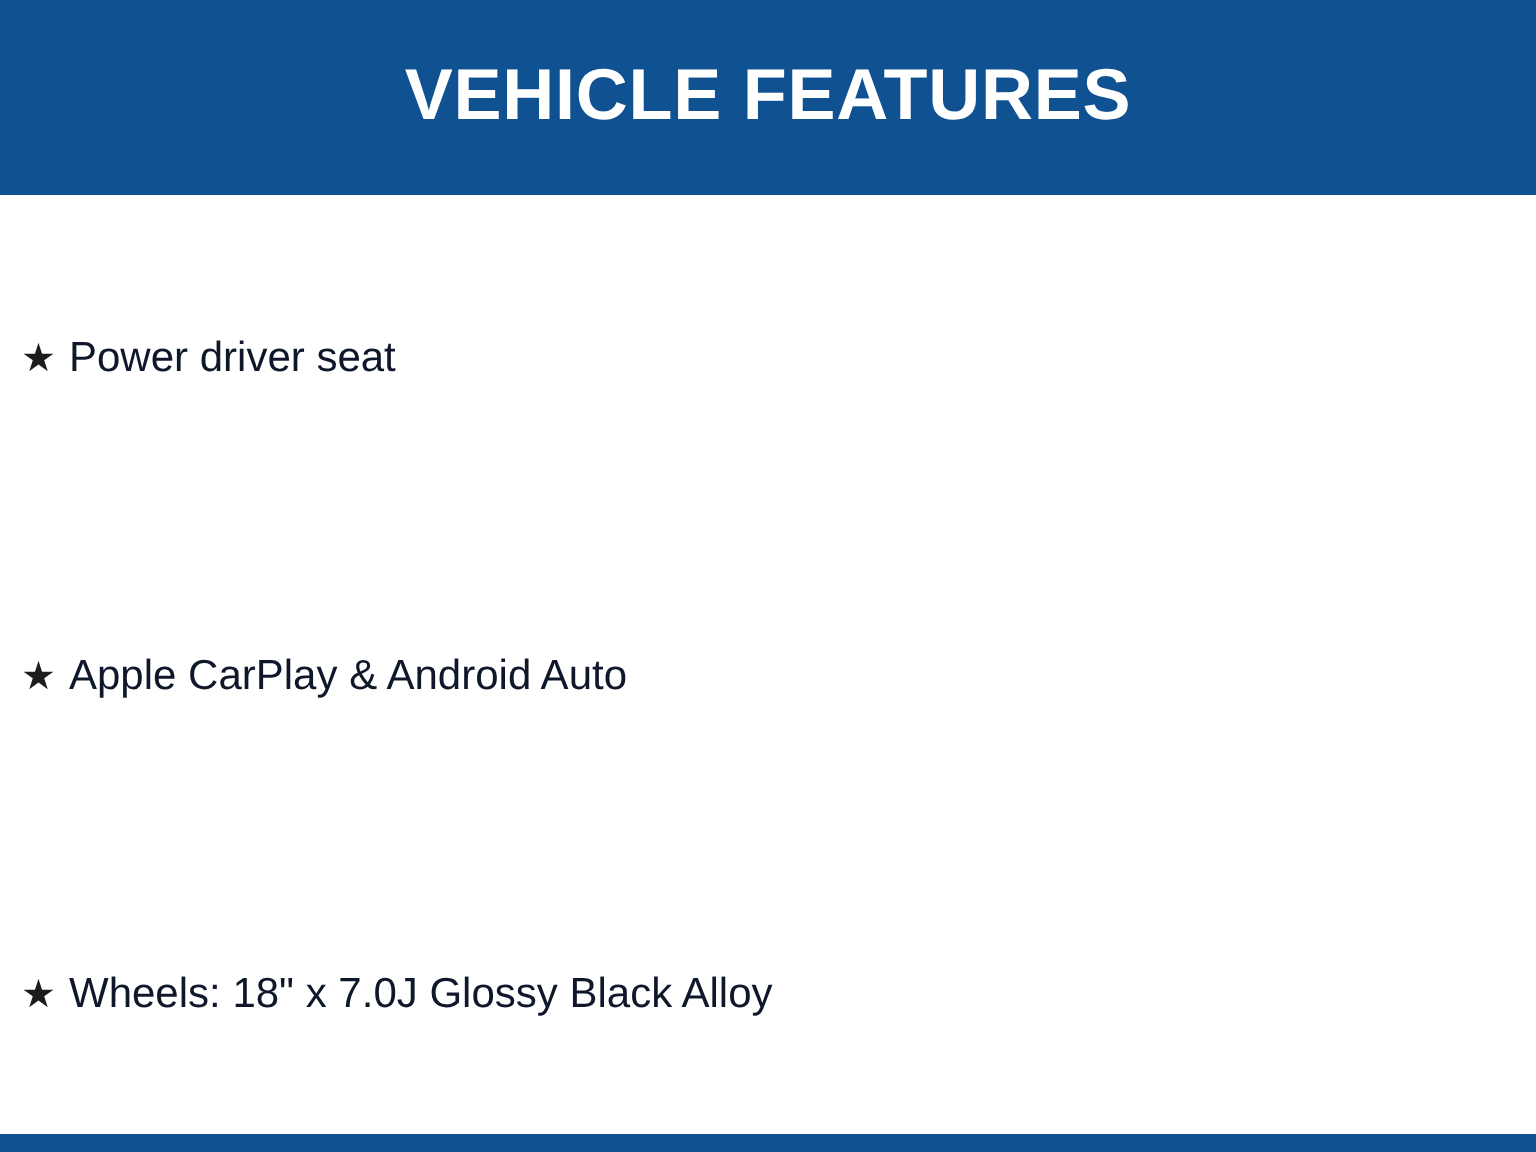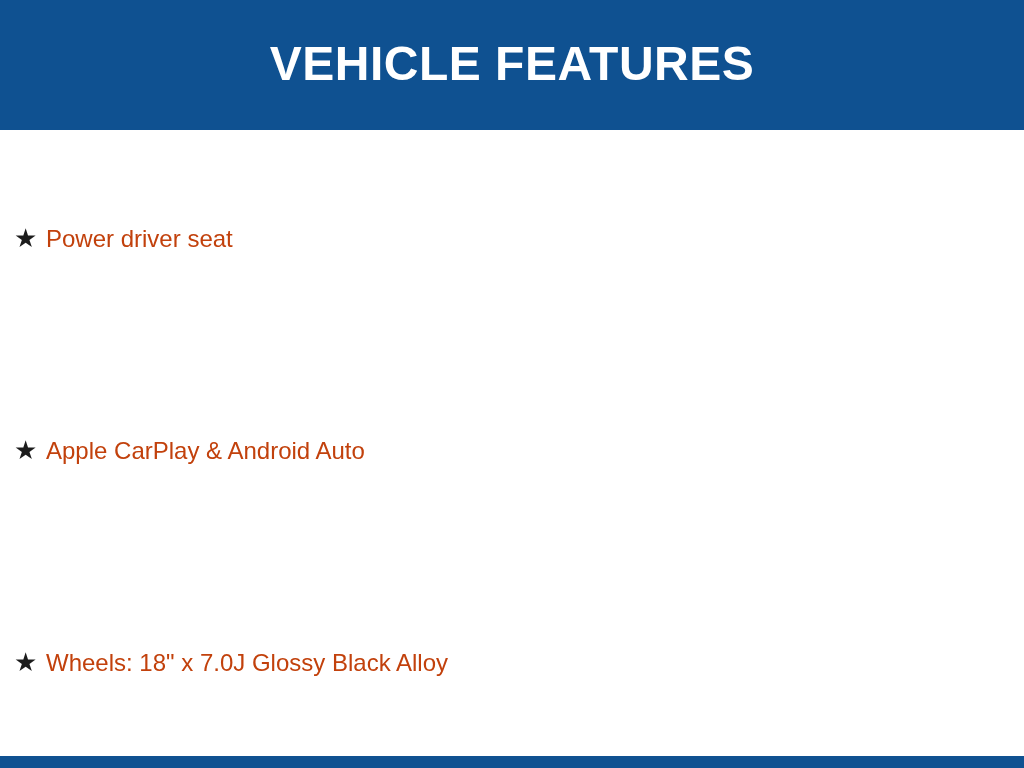--- a/index.html
+++ b/index.html
@@ -54,22 +54,22 @@
   .feature-row.row-1 { top: 303px; }
   .feature-row.row-2 { top: 515px; }
   .star-icon {
     font-size: 26px;
     color: #1C1C1C;
     width: 32px;
     flex: 0 0 32px;
     display: inline-block;
   }
   .feature-label {
-    font-size: 24px;
-    color: #c2410c;
+    font-size: 28px;
+    color: #0f172a;
   }
   .footer-band {
     position: absolute;
     left: 0;
     bottom: 0;
     width: 1024px;
     height: 12px;
     background: #0F5191;
   }
 </style>

